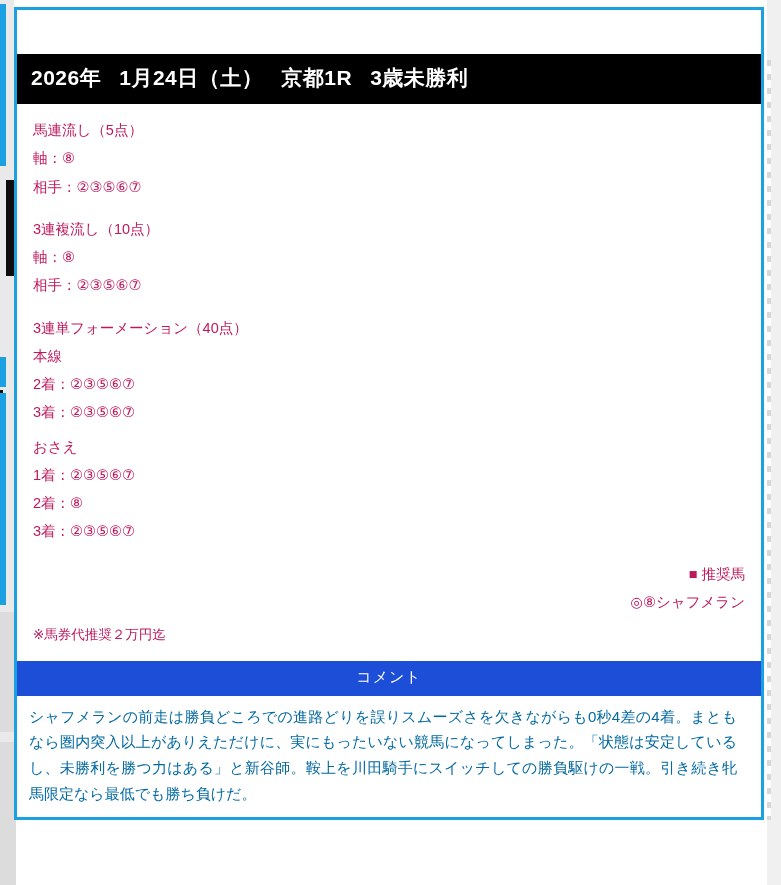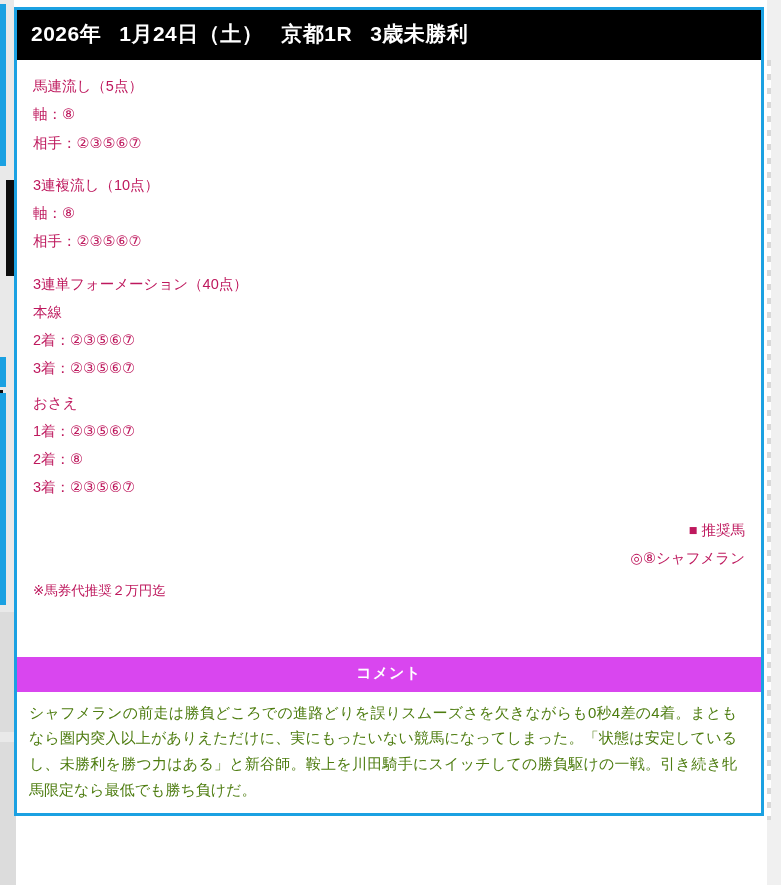--- a/index.html
+++ b/index.html
@@ -67,20 +67,21 @@
     box-sizing: border-box;
   }
   .card-header {
     background: #000000;
     color: #ffffff;
     font-size: 21px;
     font-weight: bold;
     padding: 10px 32px 12px 14px;
     letter-spacing: 0.5px;
     white-space: nowrap;
+    margin-top: 44px;
   }
   .card-header .sp { display: inline-block; width: 18px; }
 
   .card-body {
     padding: 12px 16px 10px 16px;
     color: #be185d;
     font-size: 14.5px;
     line-height: 1.95;
   }
   .line { white-space: nowrap; }
@@ -89,34 +90,33 @@
   .group-title { font-size: 14.5px; }
   .spacer-sm { height: 6px; }
 
   .note {
     font-size: 13.5px;
     padding-top: 6px;
     padding-bottom: 2px;
   }
 
   .comment-bar {
-    background: #d946ef;
+    background: #1d4ed8;
     color: #ffffff;
     text-align: center;
     font-size: 15px;
-    font-weight: bold;
+    font-weight: normal;
     padding: 7px 0 9px 0;
     letter-spacing: 1px;
-    margin-top: 40px;
   }
   .comment-body {
     padding: 8px 24px 10px 12px;
     font-size: 15px;
     line-height: 1.72;
-    color: #4d7c0f;
+    color: #0369a1;
     text-align: justify;
   }
 </style>
 </head>
 <body>
 
 <div id="page">
 
   <div class="bg-strip left"></div>
   <div class="bg-strip right"></div>

